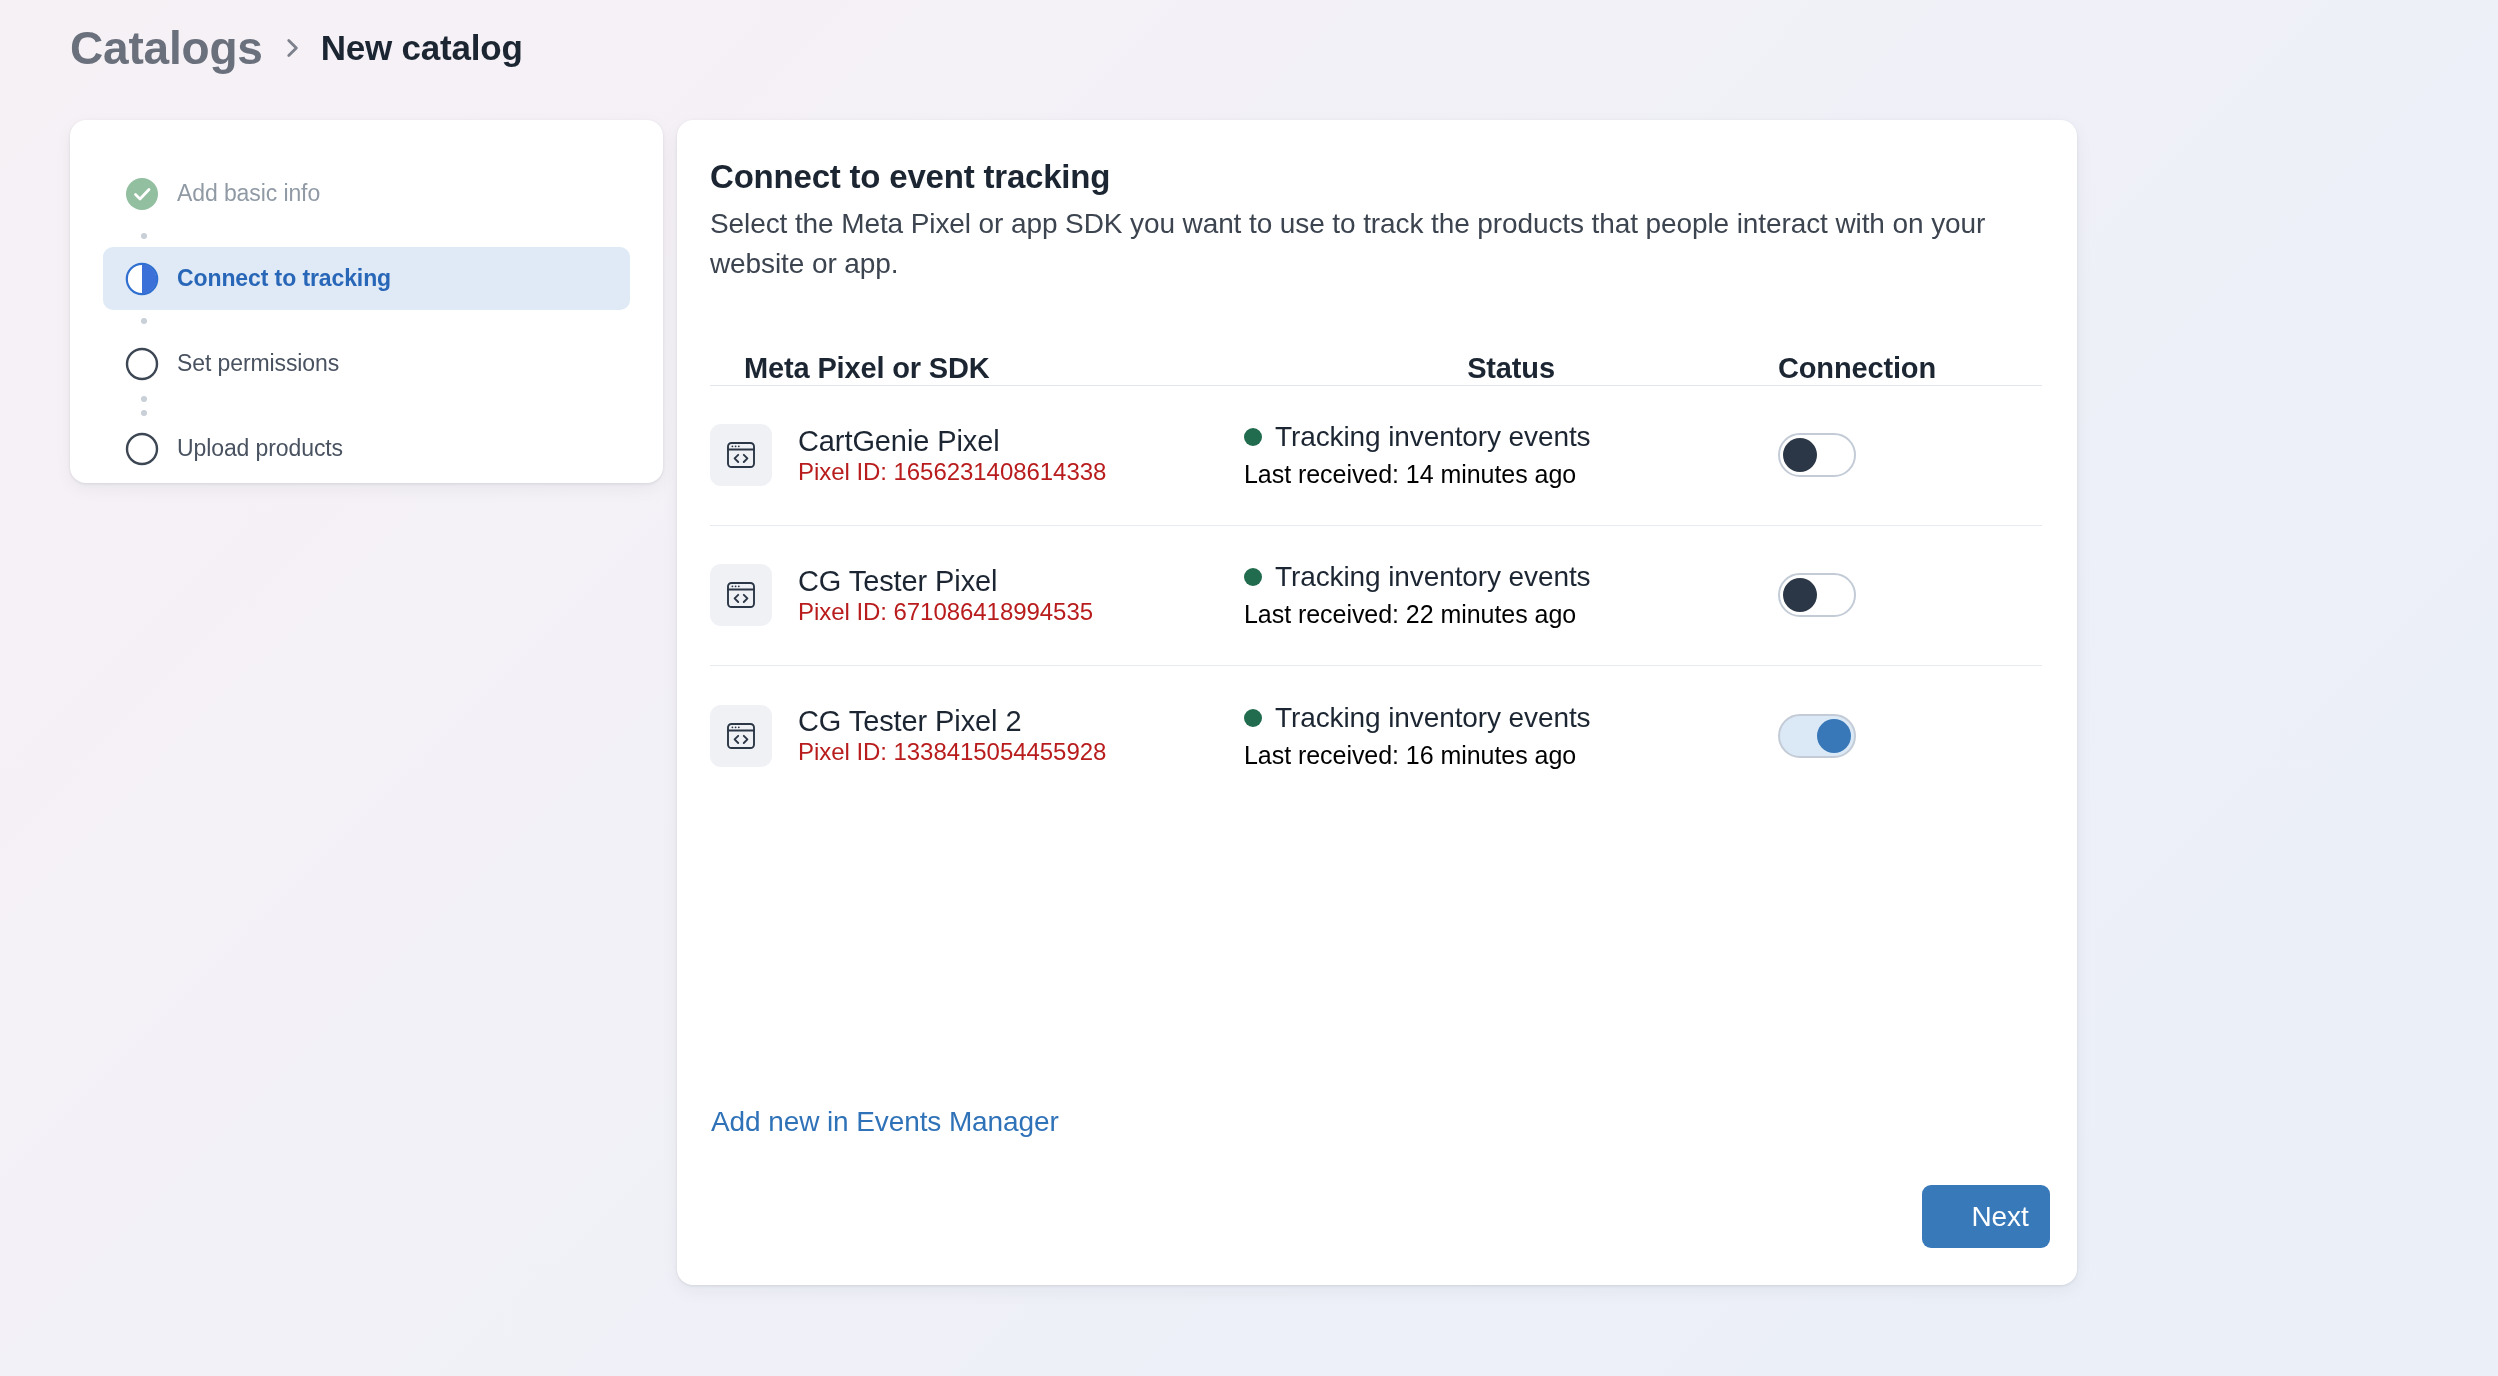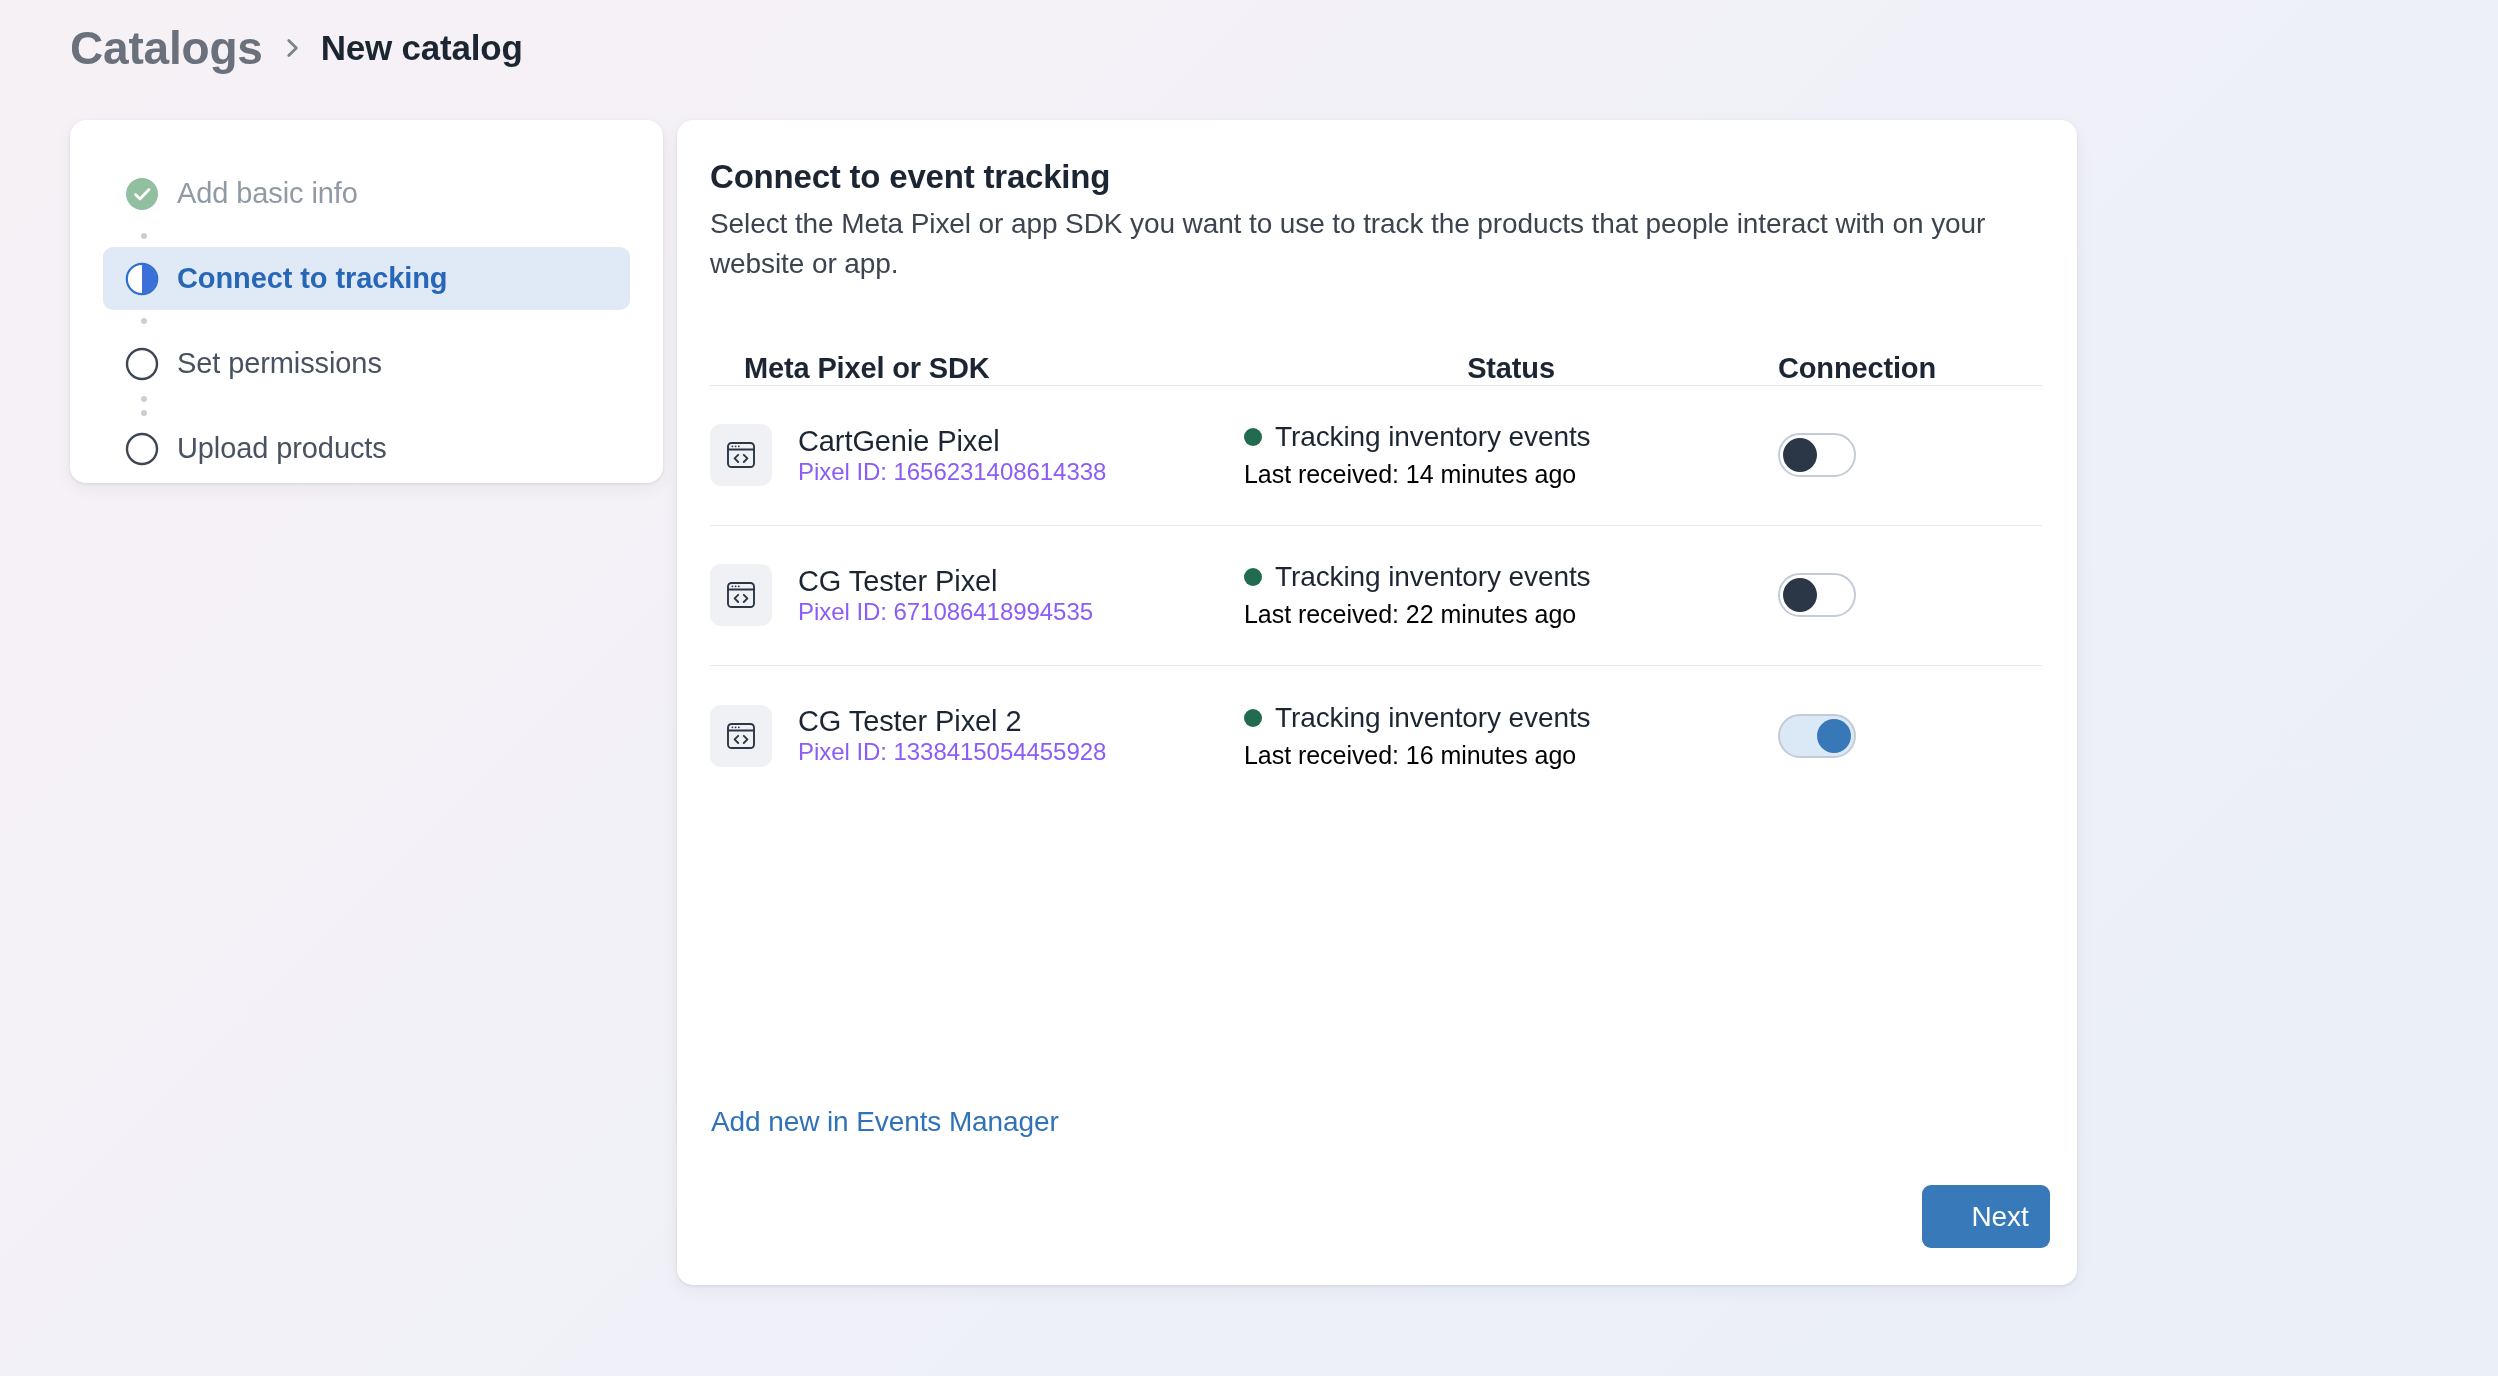--- a/index.html
+++ b/index.html
@@ -91,21 +91,21 @@
   .step-row.active { background: #dfeaf6; }
 
   .step-icon {
     width: 34px;
     height: 34px;
     flex: 0 0 34px;
     display: block;
   }
 
   .step-label {
-    font-size: 29px;
+    font-size: 23px;
     color: #6d7581;
     letter-spacing: -0.1px;
   }
   .step-row.done .step-label { color: #909aa5; }
   .step-row.active .step-label { color: #2866b8; font-weight: bold; }
   .step-row.todo .step-label { color: #495260; }
 
   .step-connector {
     height: 22px;
     display: flex;
@@ -184,21 +184,21 @@
   .pixel-icon-box svg { width: 36px; height: 36px; display: block; }
 
   .name-text { display: flex; flex-direction: column; }
   .pixel-name {
     font-size: 29px;
     color: #1c2633;
     letter-spacing: -0.1px;
   }
   .pixel-id {
     font-size: 24px;
-    color: #8b5cf6;
+    color: #b91c1c;
     letter-spacing: -0.05px;
   }
 
   .cell-status {
     width: 534px;
     display: flex;
     flex-direction: column;
     gap: 7px;
   }
   .status-line {

